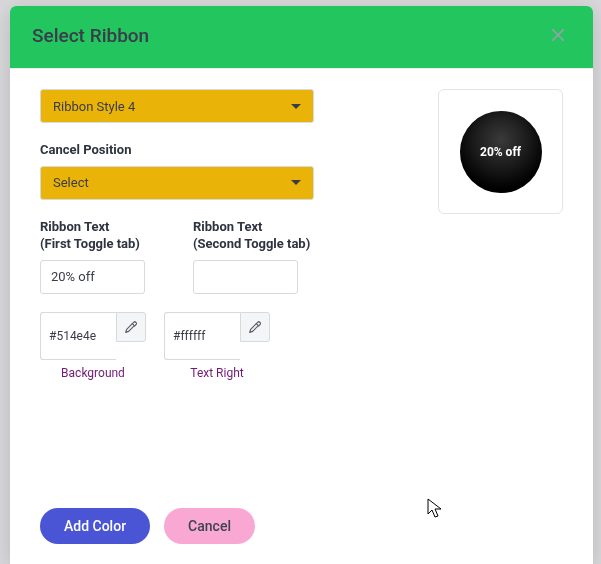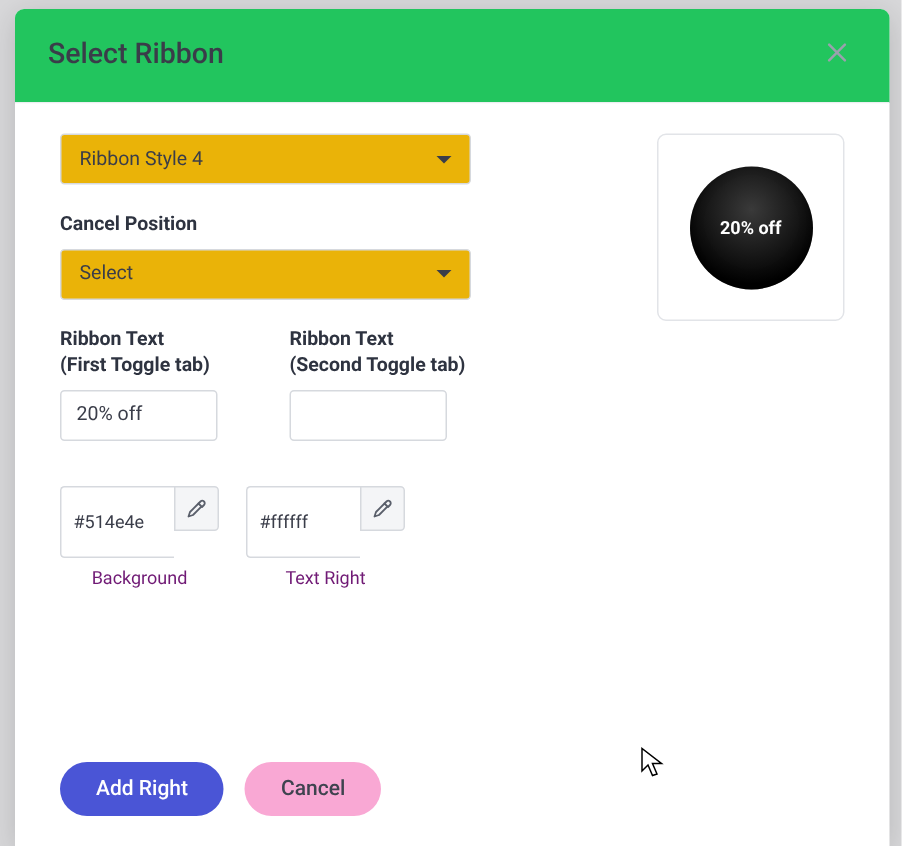--- a/index.html
+++ b/index.html
@@ -103,21 +103,21 @@
     width: 0; height: 0;
     border-left: 5px solid transparent;
     border-right: 5px solid transparent;
     border-top: 5px solid #3a3d49;
   }
   .two-col {
     display: flex;
     gap: 48px;
     margin-bottom: 18px;
   }
-  .two-col .field-group { margin-bottom: 12px; flex: 0 0 auto; }
+  .two-col .field-group { margin-bottom: 0; flex: 0 0 auto; }
   .text-input {
     width: 105px;
     height: 34px;
     border: 1px solid #d6d9de;
     border-radius: 3px;
     padding: 0 10px;
     font-size: 13px;
     color: #3a3d49;
     font-family: inherit;
   }
@@ -266,21 +266,21 @@
             </div>
           </div>
           <div class="color-sublabel">Text Right</div>
         </div>
       </div>
     </div>
 
   </div>
 
   <div class="modal-footer">
-    <button class="btn btn-primary">Add Right</button>
+    <button class="btn btn-primary">Add Color</button>
     <button class="btn btn-secondary">Cancel</button>
   </div>
 
 </div>
 
 <div class="cursor">
   <svg viewBox="0 0 16 22">
       <path d="M1 1 L1 16 L5 12 L8 19 L11 18 L8 11 L14 11 Z" fill="#fff" stroke="#000" stroke-width="1"></path>
     </svg>
 </div>

